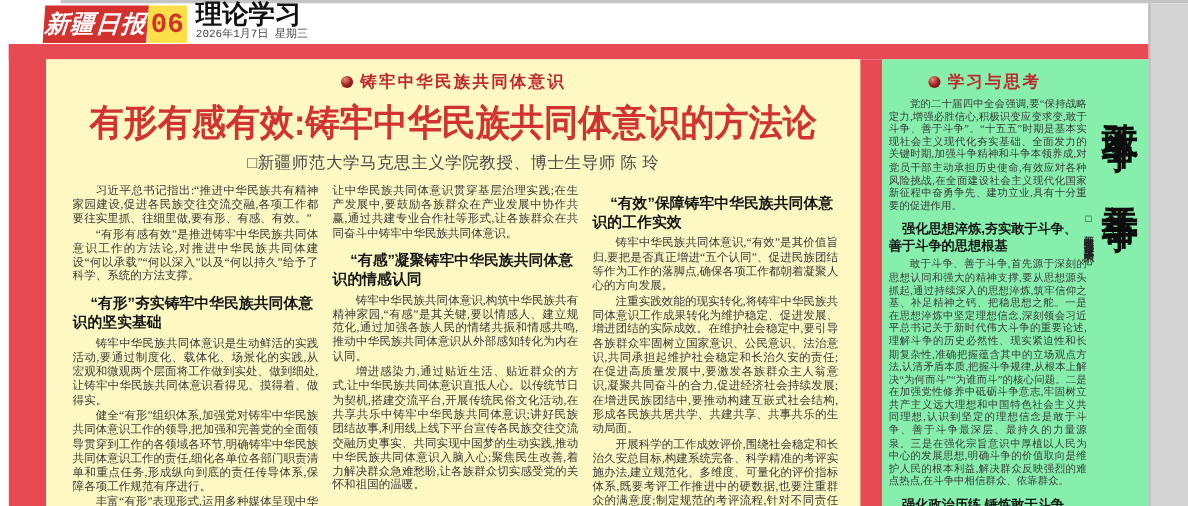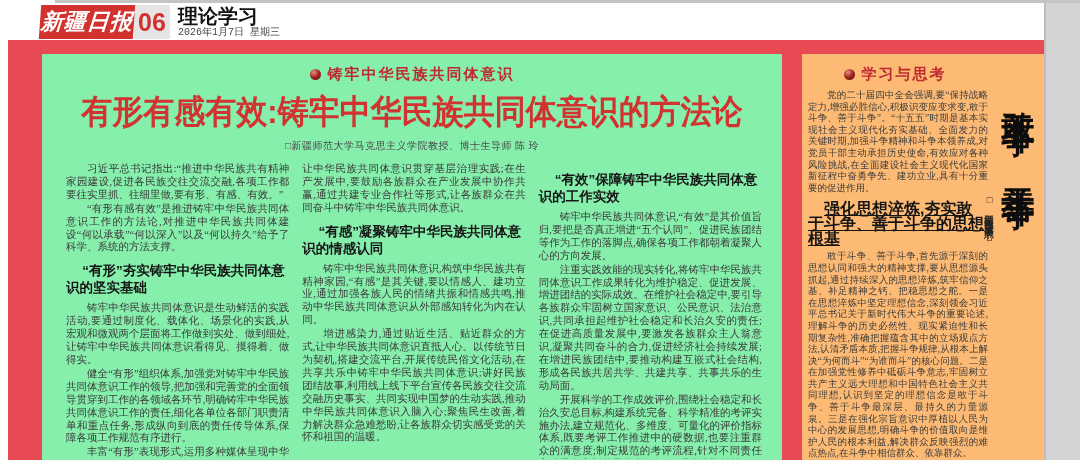--- a/index.html
+++ b/index.html
@@ -8,51 +8,51 @@
     background:#ffffff;
     font-family:"Liberation Serif", serif;
   }
   .hairline{position:absolute;left:55px;top:0;width:1025px;height:3px;background:#c4c4c4;}
   .gray-strip{position:absolute;left:1044px;top:3px;width:36px;height:457px;background:#d4d4d4;border-left:2px solid #bdbdbd;}
   
   .masthead{position:absolute;left:40px;top:5px;height:34px;display:flex;align-items:stretch;}
   .logo{background:#d2312d;color:#fff;width:94px;display:flex;align-items:center;justify-content:center;
         font-family:"Liberation Serif",serif;font-weight:900;font-size:22px;font-style:italic;
         transform:skewX(-4deg);letter-spacing:1px;}
-  .pagenum{background:#e5e5e5;color:#d2312d;width:36px;display:flex;align-items:center;justify-content:center;
-        font-family:Liberation Sans, sans-serif;font-weight:bold;font-size:25px;}
+  .pagenum{background:#fde047;color:#d2312d;width:36px;display:flex;align-items:center;justify-content:center;
+        font-family:Liberation Mono, monospace;font-weight:bold;font-size:25px;}
   .section-block{margin-left:8px;display:flex;flex-direction:column;justify-content:flex-start;}
-  .section-title{font-family:Liberation Serif, serif;font-weight:900;font-size:20px;color:#111;line-height:22px;}
+  .section-title{font-family:Liberation Mono, monospace;font-weight:900;font-size:24px;color:#111;line-height:22px;}
   .date{font-family:Liberation Mono, monospace;font-size:10px;color:#454545;line-height:12px;}
   
   .red-band{position:absolute;left:8px;top:40px;width:1036px;height:14px;background:#e84a53;}
   .red-left{position:absolute;left:8px;top:40px;width:34px;height:420px;background:#e84a53;}
   .red-divider{position:absolute;left:782px;top:54px;width:20px;height:406px;background:#e84a53;}
   
-  .main-panel{position:absolute;left:42px;top:54px;width:740px;height:406px;background:#86efac;overflow:hidden;}
+  .main-panel{position:absolute;left:42px;top:54px;width:740px;height:406px;background:#fef9c3;overflow:hidden;}
   .kicker{display:flex;align-items:center;justify-content:center;gap:7px;margin-top:11px;
         font-family:"Liberation Sans",sans-serif;font-weight:900;font-size:15px;color:#bf2a30;letter-spacing:2px;}
   .dot-icon{width:11px;height:11px;border-radius:50%;display:inline-block;
         background:radial-gradient(circle at 35% 30%, #e9907e 0%, #a02020 50%, #551010 100%);}
   .main-title{margin:8px 0 0 0;text-align:center;font-family:"Liberation Sans",sans-serif;
         font-weight:900;font-size:31px;line-height:40px;color:#d23230;letter-spacing:0px;
         transform:scaleY(1.08);white-space:nowrap;}
-  .byline{margin-top:7px;text-align:center;font-size:10px;color:#4a4a4a;letter-spacing:0.5px;}
+  .byline{margin-top:7px;text-align:center;font-size:15px;color:#4a4a4a;letter-spacing:0.5px;}
   .columns{margin:10px 20px 0 24px;display:flex;gap:13px;height:296px;overflow:hidden;}
   .col{flex:1;min-width:0;}
   .para{font-size:10.5px;line-height:12.9px;color:#3a3a3a;text-align:justify;text-indent:2em;margin:0 0 1px 0;}
   .para.flush{text-indent:0;}
   .sub-head{font-family:"Liberation Sans",sans-serif;font-weight:900;font-size:13.5px;line-height:17px;
         color:#151515;margin:8px 0 6px 0;text-indent:1.2em;}
   
-  .side-panel{position:absolute;left:802px;top:54px;width:242px;height:406px;background:#fdba74;overflow:hidden;}
+  .side-panel{position:absolute;left:802px;top:54px;width:242px;height:406px;background:#86efac;overflow:hidden;}
   .side-kicker{width:186px;margin-top:11px;}
   .side-text{position:absolute;left:6px;top:36px;width:180px;height:370px;overflow:hidden;}
   .side-text .para{font-size:9.5px;line-height:11.6px;}
-  .side-text .sub-head{font-size:16px;line-height:15px;margin:7px 0 5px 0;text-indent:1em;text-decoration:underline;}
+  .side-text .sub-head{font-size:12px;line-height:15px;margin:7px 0 5px 0;text-indent:1em;}
   .v-byline{position:absolute;left:180px;top:140px;height:230px;writing-mode:vertical-rl;text-orientation:upright;
         font-size:9.5px;color:#222;letter-spacing:1px;font-family:"Liberation Sans",sans-serif;}
   .v-title{position:absolute;right:4px;top:32px;height:380px;writing-mode:vertical-rl;text-orientation:upright;
         font-family:"Liberation Sans",sans-serif;font-weight:900;font-size:33px;color:#0d0d0d;letter-spacing:4px;}
   .v-title .vt2{margin-top:16px;}
 </style>
 </head>
 <body>
 
 <div class="hairline"></div>
@@ -85,21 +85,21 @@
         <div class="para">习近平总书记指出:“推进中华民族共有精神家园建设,促进各民族交往交流交融,各项工作都要往实里抓、往细里做,要有形、有感、有效。”</div>
         <div class="para">“有形有感有效”是推进铸牢中华民族共同体意识工作的方法论,对推进中华民族共同体建设“何以承载”“何以深入”以及“何以持久”给予了科学、系统的方法支撑。</div>
         <div class="sub-head">“有形”夯实铸牢中华民族共同体意识的坚实基础</div>
         <div class="para">铸牢中华民族共同体意识是生动鲜活的实践活动,要通过制度化、载体化、场景化的实践,从宏观和微观两个层面将工作做到实处、做到细处,让铸牢中华民族共同体意识看得见、摸得着、做得实。</div>
         <div class="para">健全“有形”组织体系,加强党对铸牢中华民族共同体意识工作的领导,把加强和完善党的全面领导贯穿到工作的各领域各环节,明确铸牢中华民族共同体意识工作的责任,细化各单位各部门职责清单和重点任务,形成纵向到底的责任传导体系,保障各项工作规范有序进行。</div>
         <div class="para">丰富“有形”表现形式,运用多种媒体呈现中华民族多元一体格局。在文化传承方面,要深入挖掘历史文化遗产中的中华文化内涵,通过遗址保护、数字化展示等形式,讲清楚新疆自古以来就是中国领土不可分割的一部分,各民族共同创造中华文化的历史事实;在宣传教育方面,充分发挥铸牢中华民族共同体意识教育场馆基地作用,展示各民族交往交流交融</div>
       </div>
     <div class="col">
         <div class="para flush">让中华民族共同体意识贯穿基层治理实践;在生产发展中,要鼓励各族群众在产业发展中协作共赢,通过共建专业合作社等形式,让各族群众在共同奋斗中铸牢中华民族共同体意识。</div>
         <div class="sub-head">“有感”凝聚铸牢中华民族共同体意识的情感认同</div>
-        <div class="para">铸牢中华民族共同体意识,构筑中华民族共有精神家园,“有感”是其关键,要以情感人、建功立业,通过加强各族人民的情绪共振和情感共鸣,推动中华民族共同体意识从外部感知转化为内在认同。</div>
+        <div class="para">铸牢中华民族共同体意识,构筑中华民族共有精神家园,“有感”是其关键,要以情感人、建立规范化,通过加强各族人民的情绪共振和情感共鸣,推动中华民族共同体意识从外部感知转化为内在认同。</div>
         <div class="para">增进感染力,通过贴近生活、贴近群众的方式,让中华民族共同体意识直抵人心。以传统节日为契机,搭建交流平台,开展传统民俗文化活动,在共享共乐中铸牢中华民族共同体意识;讲好民族团结故事,利用线上线下平台宣传各民族交往交流交融历史事实、共同实现中国梦的生动实践,推动中华民族共同体意识入脑入心;聚焦民生改善,着力解决群众急难愁盼,让各族群众切实感受党的关怀和祖国的温暖。</div>
       </div>
     <div class="col">
         <div class="sub-head">“有效”保障铸牢中华民族共同体意识的工作实效</div>
         <div class="para">铸牢中华民族共同体意识,“有效”是其价值旨归,要把是否真正增进“五个认同”、促进民族团结等作为工作的落脚点,确保各项工作都朝着凝聚人心的方向发展。</div>
         <div class="para">注重实践效能的现实转化,将铸牢中华民族共同体意识工作成果转化为维护稳定、促进发展、增进团结的实际成效。在维护社会稳定中,要引导各族群众牢固树立国家意识、公民意识、法治意识,共同承担起维护社会稳定和长治久安的责任;在促进高质量发展中,要激发各族群众主人翁意识,凝聚共同奋斗的合力,促进经济社会持续发展;在增进民族团结中,要推动构建互嵌式社会结构,形成各民族共居共学、共建共享、共事共乐的生动局面。</div>
         <div class="para">开展科学的工作成效评价,围绕社会稳定和长治久安总目标,构建系统完备、科学精准的考评实施办法,建立规范化、多维度、可量化的评价指标体系,既要考评工作推进中的硬数据,也要注重群众的满意度;制定规范的考评流程,针对不同责任主体量身定制差异化考评细则,明确从指标检验、实地核查到群众评议的全环节标准,防止绩效考评形式化;强化考评结果的转化运用,将其与评优评先、干部选拔、资源配置挂钩,全面精准检验工作实际成效。</div>
       </div>
   </div>
 </div>

